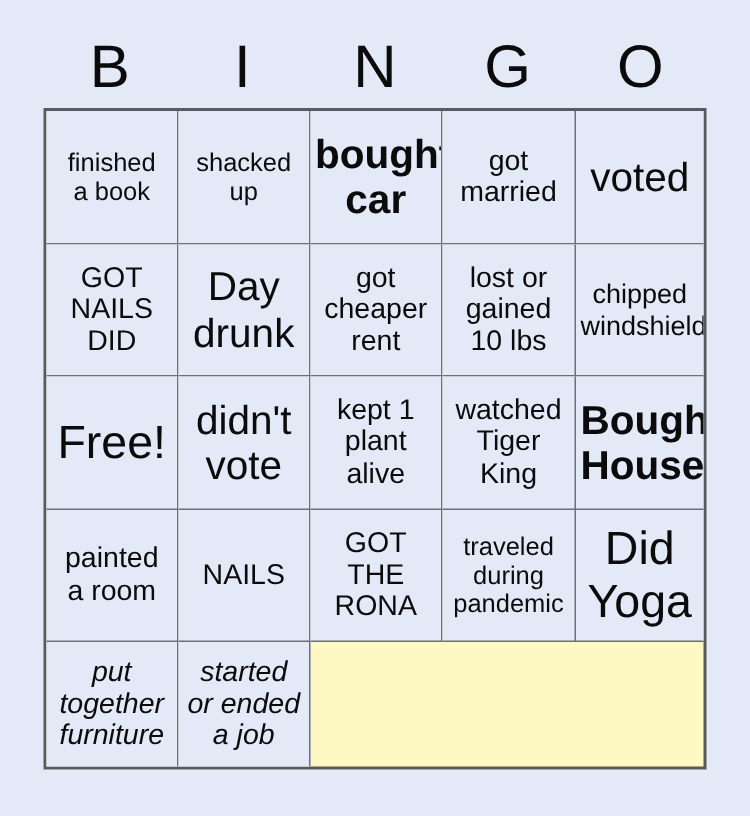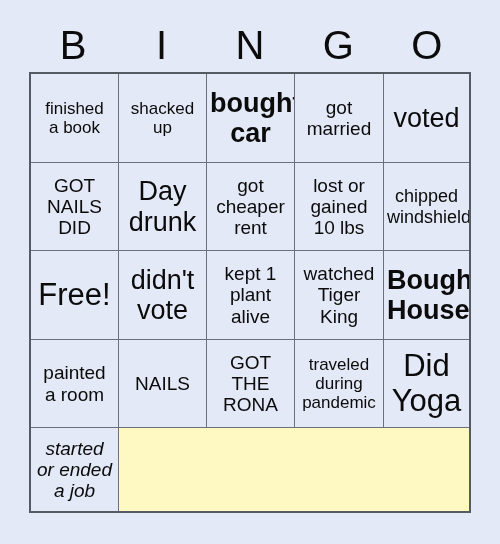--- a/index.html
+++ b/index.html
@@ -175,19 +175,24 @@
       <div class="cell sz-s">
         <span class="cell-text">traveled
 during
 pandemic</span>
       </div>
       <div class="cell sz-xxl">
         <span class="cell-text">Did
 Yoga</span>
       </div>
       <div class="cell sz-m">
+        <span class="cell-text">put
+together
+furniture</span>
+      </div>
+      <div class="cell sz-m">
         <span class="cell-text">started
 or ended
 a job</span>
       </div>
     </div>
 
 </div>
 
 </body></html>

